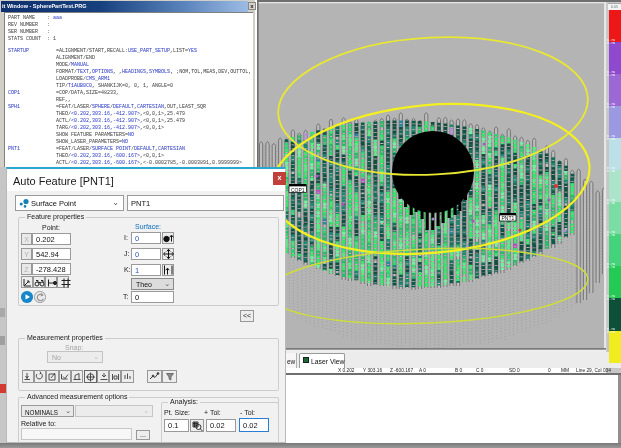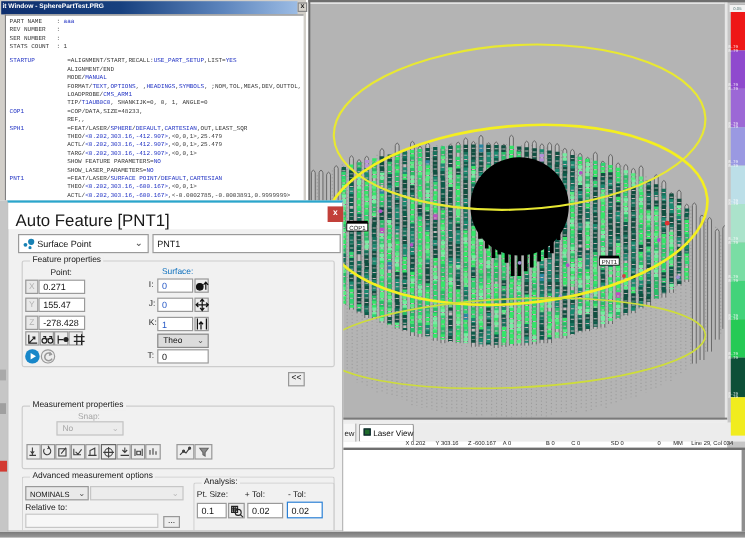--- a/index.html
+++ b/index.html
@@ -137,43 +137,43 @@
  </div>
 </div>
 
 <div class="abs" style="left:0;top:167px;width:6px;height:276px;background:#c6c6c6"></div>
 <div class="abs" style="left:0;top:308px;width:5px;height:9px;background:#a9a9a9"></div>
 <div class="abs" style="left:0;top:336px;width:5px;height:9px;background:#9f9f9f"></div>
 <div class="abs" style="left:0;top:384px;width:7px;height:9px;background:#d33a32"></div>
 
 <div class="abs" style="left:6px;top:167px;width:280px;height:276px;background:#f1f1f1;border:1px solid #b9b9b9;border-top:2px solid #2ba6cc">
  <div class="abs" style="left:0;top:0;width:278px;height:22px;background:#fff"></div>
- <div class="abs" style="left:6px;top:6px;font-size:14px;color:#1a1a1a">Auto Feature [PNT1]</div>
+ <div class="abs" style="left:6px;top:6px;font-size:11px;color:#1a1a1a">Auto Feature [PNT1]</div>
  <div class="abs" style="left:266px;top:3px;width:13px;height:13px;background:#c2403a;color:#fff;font:bold 7px 'Liberation Sans';text-align:center;line-height:12px">x</div>
 
  <div class="abs" style="left:8px;top:26px;width:109px;height:16px;background:#fff;border:1px solid #9a9a9a">
    <svg width="10" height="10" style="position:absolute;left:3px;top:2px">
         <circle cx="7" cy="3.5" r="2.6" fill="#1781b4"></circle>
         <circle cx="2.2" cy="6" r="1.6" fill="#1781b4"></circle>
         <circle cx="6" cy="8.4" r="1.3" fill="#1781b4"></circle>
       </svg>
    <span style="position:absolute;left:15px;top:3px;font-size:7.5px;color:#111">Surface Point</span>
    <span style="position:absolute;right:4px;top:2px;font-size:8px;color:#555">⌄</span>
  </div>
  <div class="tf" style="left:120px;top:26px;width:157px;height:16px;line-height:15px">PNT1</div>
 
  <div class="gb" style="left:11px;top:48px;width:261px;height:89px">
       <span>Feature properties</span>
     </div>
  <div class="fl" style="left:35px;top:55px">Point:</div>
  <div class="fl" style="left:128px;top:54px;color:#0a6ebd">Surface:</div>
  <div class="btn" style="left:14px;top:64px;width:11px;height:12px;color:#b0b0b0;line-height:11px;background:#e9e9e9">X</div>
- <div class="tf" style="left:25px;top:64px;width:39px;height:12px;line-height:11px">0.271</div>
+ <div class="tf" style="left:25px;top:64px;width:39px;height:12px;line-height:11px">0.202</div>
  <div class="btn" style="left:14px;top:79px;width:11px;height:12px;color:#b0b0b0;line-height:11px;background:#e9e9e9">Y</div>
- <div class="tf" style="left:25px;top:79px;width:39px;height:12px;line-height:11px">155.47</div>
+ <div class="tf" style="left:25px;top:79px;width:39px;height:12px;line-height:11px">542.94</div>
  <div class="btn" style="left:14px;top:94px;width:11px;height:12px;color:#b0b0b0;line-height:11px;background:#e9e9e9">Z</div>
  <div class="tf" style="left:25px;top:94px;width:39px;height:12px;line-height:11px">-278.428</div>
  <div class="fl" style="left:117px;top:65px">I:</div>
  <div class="tf" style="left:124px;top:63px;width:30px;height:12px;line-height:11px;color:#2457c5">0</div>
  <div class="btn" style="left:154.5px;top:63px;width:12.5px;height:12px"></div>
  <div class="fl" style="left:117px;top:81px">J:</div>
  <div class="tf" style="left:124px;top:79px;width:30px;height:12px;line-height:11px;color:#2457c5">0</div>
  <div class="btn" style="left:154.5px;top:79px;width:12.5px;height:12px"></div>
  <div class="fl" style="left:117px;top:97px">K:</div>
  <div class="tf" style="left:124px;top:95px;width:30px;height:12px;line-height:11px;color:#2457c5">1</div>

